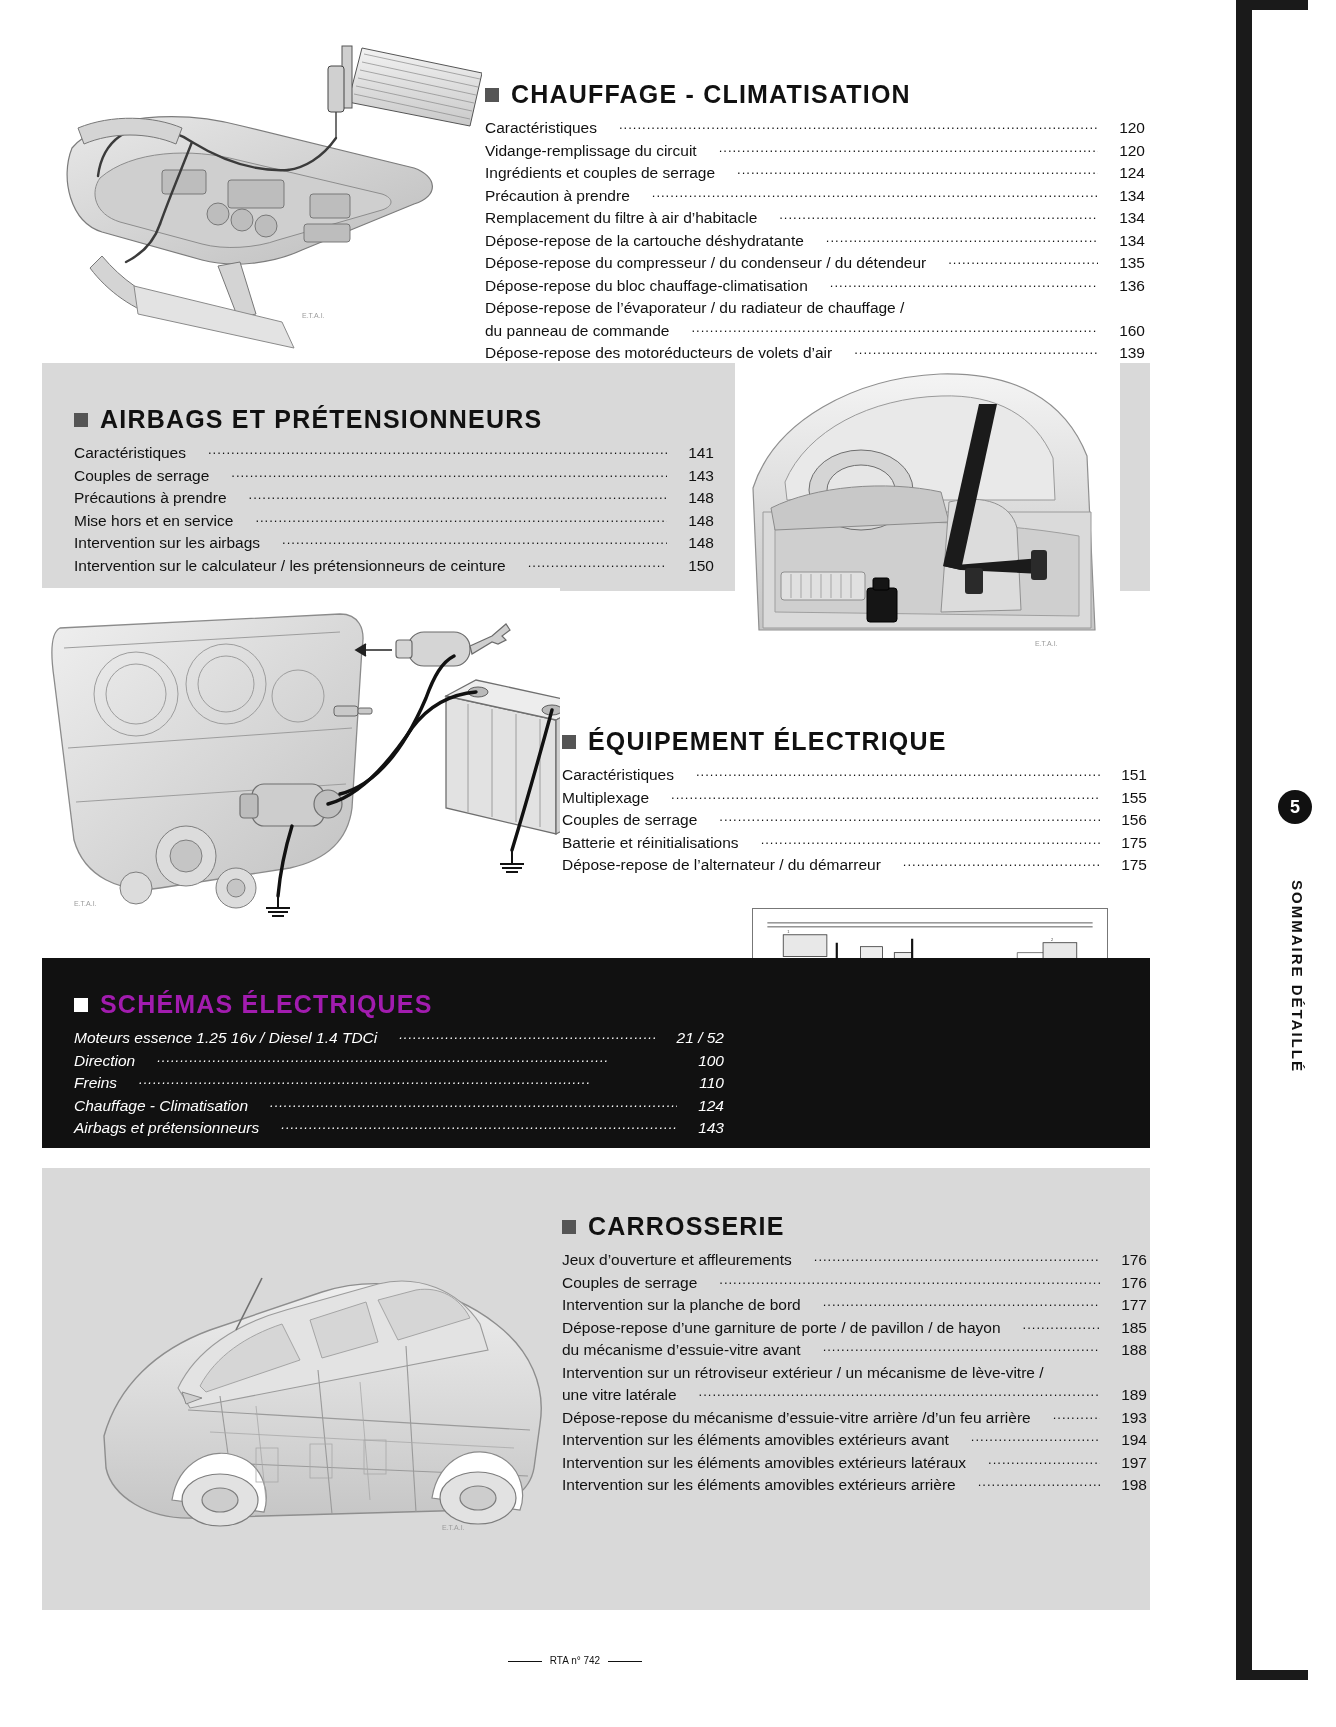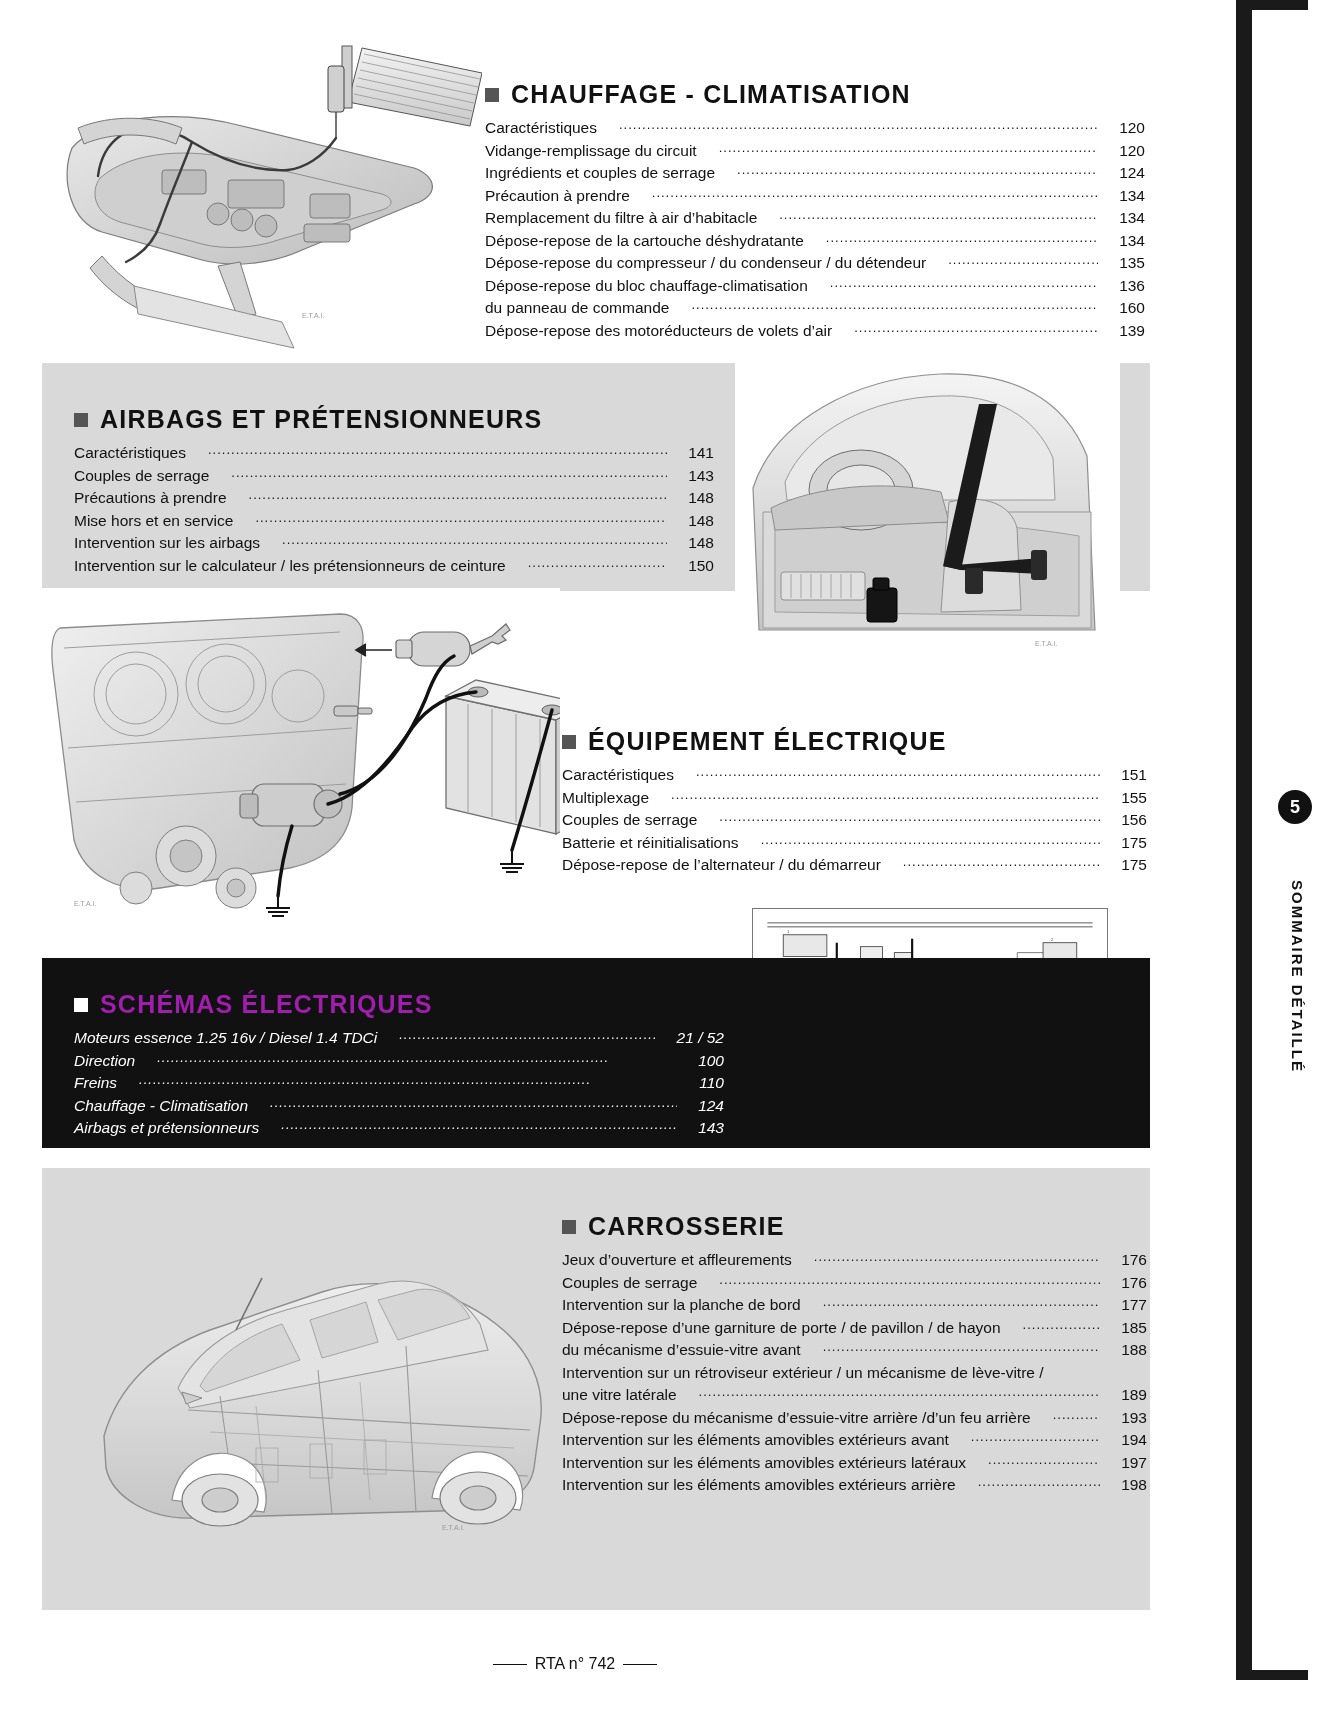--- a/index.html
+++ b/index.html
@@ -109,21 +109,21 @@
   .dark-panel ul.toc li .dots { color:#fff; }
   ul.toc li .pg { flex: 0 0 auto; text-align: right; }
   ul.toc li.nodots .dots { visibility: hidden; }
 
   
   .footer {
     position: absolute;
     left: 0; top: 1655px;
     width: 1150px;
     text-align: center;
-    font-size: 16px;
+    font-size: 10px;
     color: #111;
   }
   .footer .rule { display:inline-block; width:34px; border-top:1px solid #111; vertical-align: middle; margin: 0 8px; }
 
   svg { display: block; }
 </style>
 </head>
 <body>
 
 <div class="page">
@@ -231,20 +231,25 @@
         </li>
       <li>
           <span class="lbl">Dépose-repose du compresseur / du condenseur / du détendeur </span>
           <span class="dots">..................................................................................................................</span>
           <span class="pg">135</span>
         </li>
       <li>
           <span class="lbl">Dépose-repose du bloc chauffage-climatisation</span>
           <span class="dots">..................................................................................................................</span>
           <span class="pg">136</span>
+        </li>
+      <li class="nodots">
+          <span class="lbl">Dépose-repose de l’évaporateur / du radiateur de chauffage /</span>
+          <span class="dots">...</span>
+          <span class="pg"></span>
         </li>
       <li>
           <span class="lbl">du panneau de commande </span>
           <span class="dots">..................................................................................................................</span>
           <span class="pg">160</span>
         </li>
       <li>
           <span class="lbl">Dépose-repose des motoréducteurs de volets d’air</span>
           <span class="dots">..................................................................................................................</span>
           <span class="pg">139</span>

